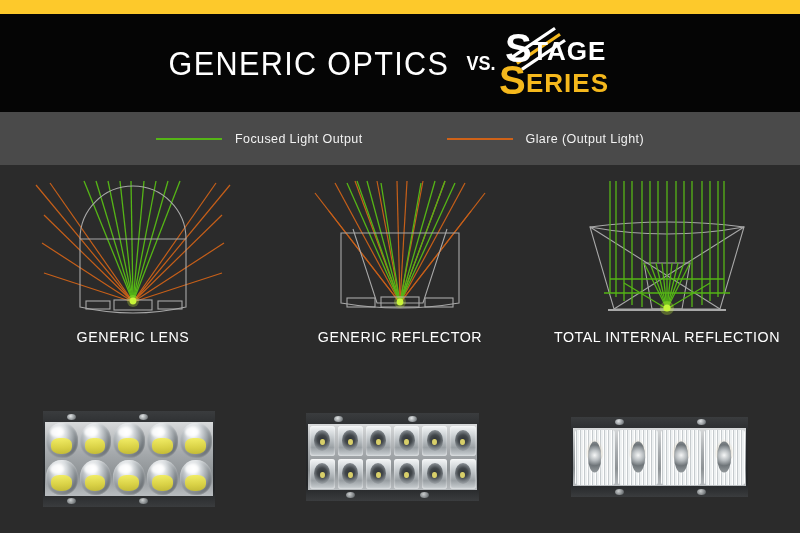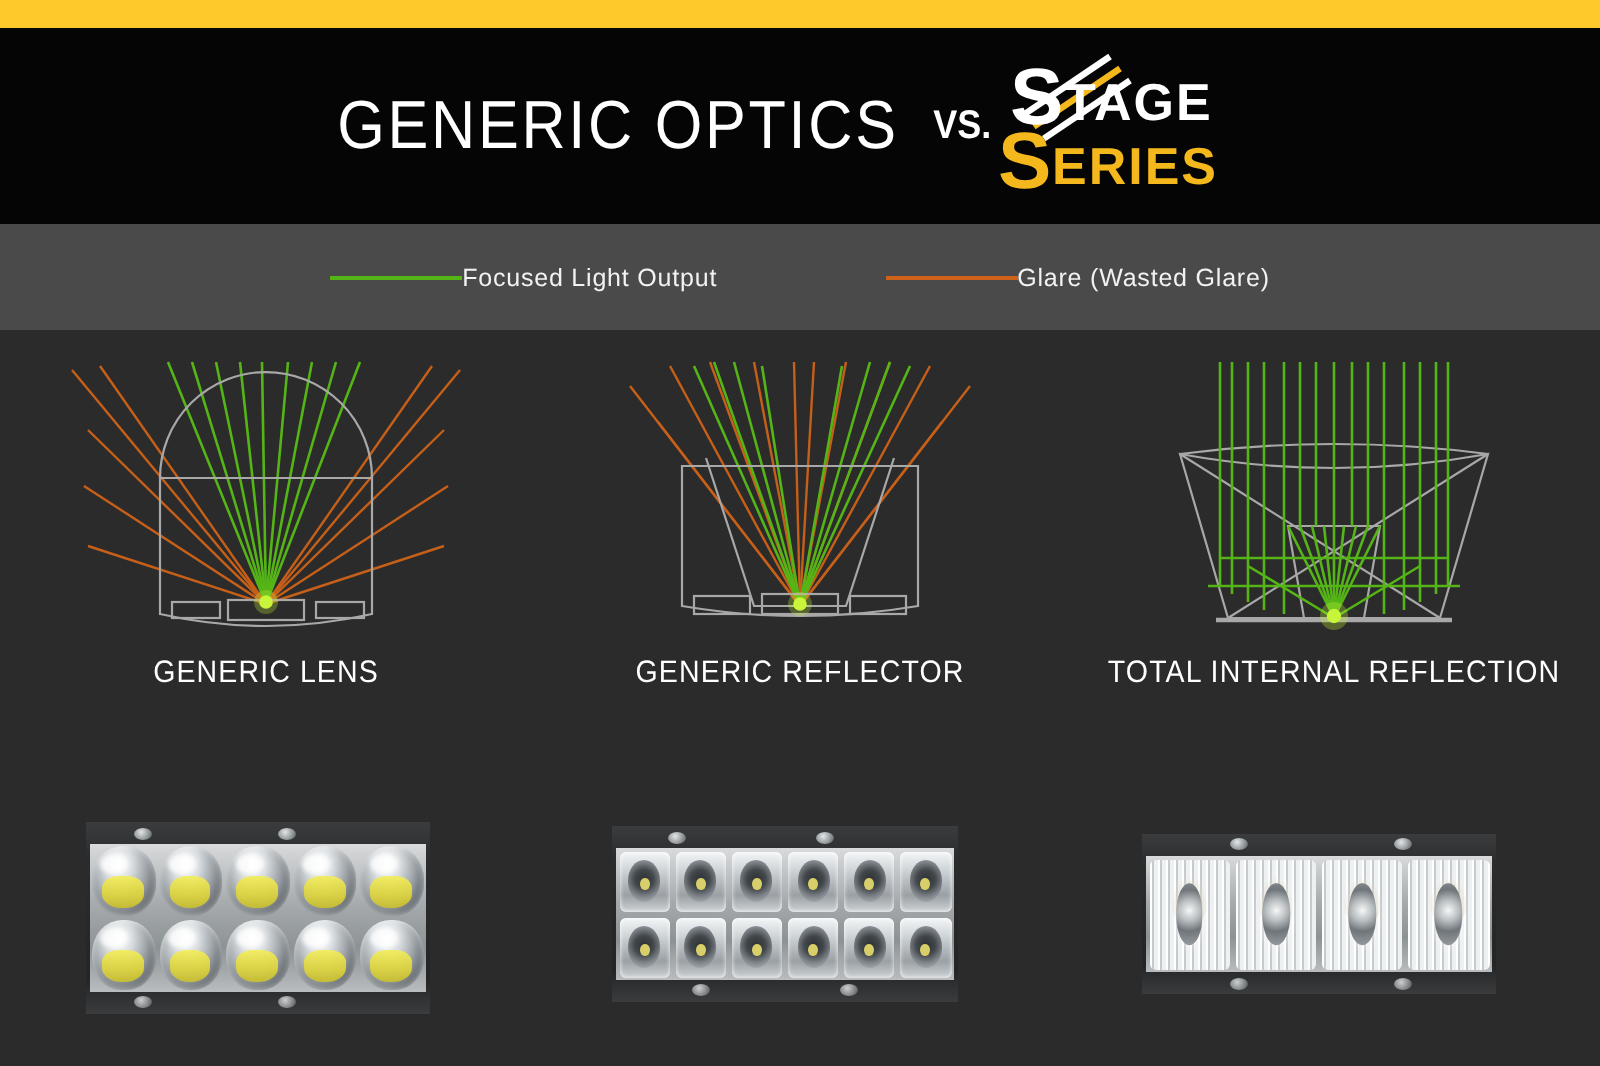--- a/index.html
+++ b/index.html
@@ -19,21 +19,21 @@
   .title-vs{color:#ffffff;font-size:20px;font-weight:700;letter-spacing:0px;
      transform:scaleX(.9);white-space:nowrap;}
 
   
   .logo{position:relative;width:150px;height:74px;flex:none;}
   .logo svg{position:absolute;left:0;top:0;}
 
   
   .legend{position:absolute;left:0;top:112px;width:800px;height:53px;background:#4a4a4a;
      display:flex;align-items:center;justify-content:center;gap:84px;}
-  .legend-item{display:flex;align-items:center;}
+  .legend-item{display:flex;align-items:center;gap:13px;}
   .legend-line{display:block;width:66px;height:0;border-top:2px solid #55b516;}
   .legend-line.orange{border-top-color:#cf6218;}
   .legend-text{color:#f2f2f2;font-size:12.5px;letter-spacing:.4px;
      font-family:"Liberation Sans Narrow","Liberation Sans",sans-serif;white-space:nowrap;}
 
   
   .body{position:absolute;left:0;top:165px;width:800px;height:368px;background:#2b2b2b;}
 
   .col{position:absolute;top:0;width:266px;height:451px;}
   .col.c1{left:0;}
@@ -139,21 +139,21 @@
     </div>
   </div>
 
   <div class="legend">
     <div class="legend-item">
       <span class="legend-line"></span>
       <span class="legend-text">Focused Light Output</span>
     </div>
     <div class="legend-item">
       <span class="legend-line orange"></span>
-      <span class="legend-text">Glare (Wasted Glare)</span>
+      <span class="legend-text">Glare (Output Light)</span>
     </div>
   </div>
 
   <div class="body">
 
     <div class="col c1">
 
       <div class="diagram">
         <svg width="230" height="158" viewBox="0 0 230 158">
           <g stroke="#cf6218" stroke-width="1.2" fill="none" opacity=".95">

